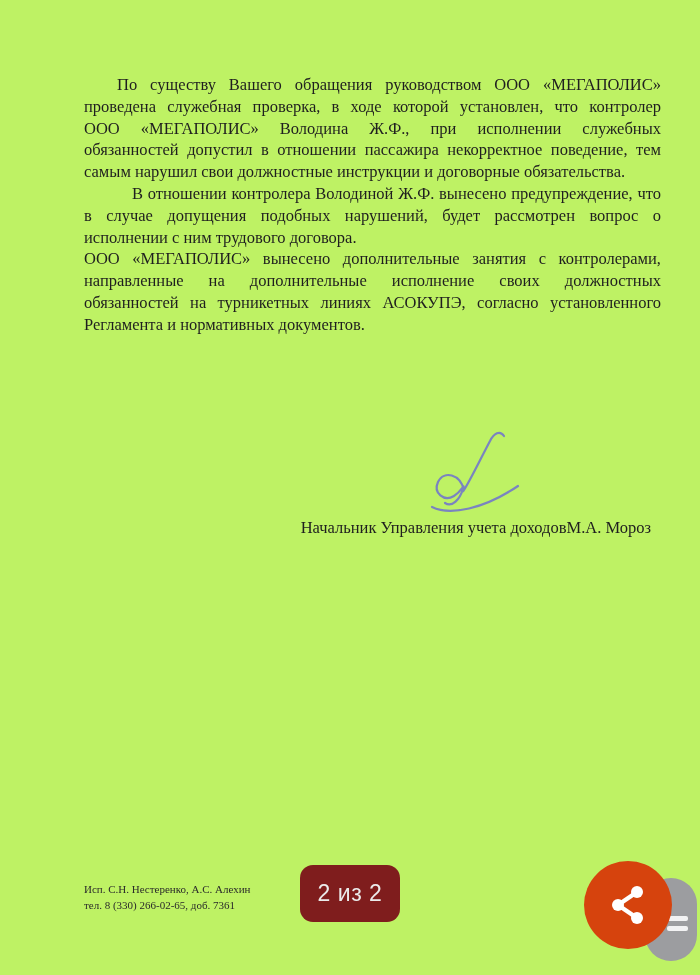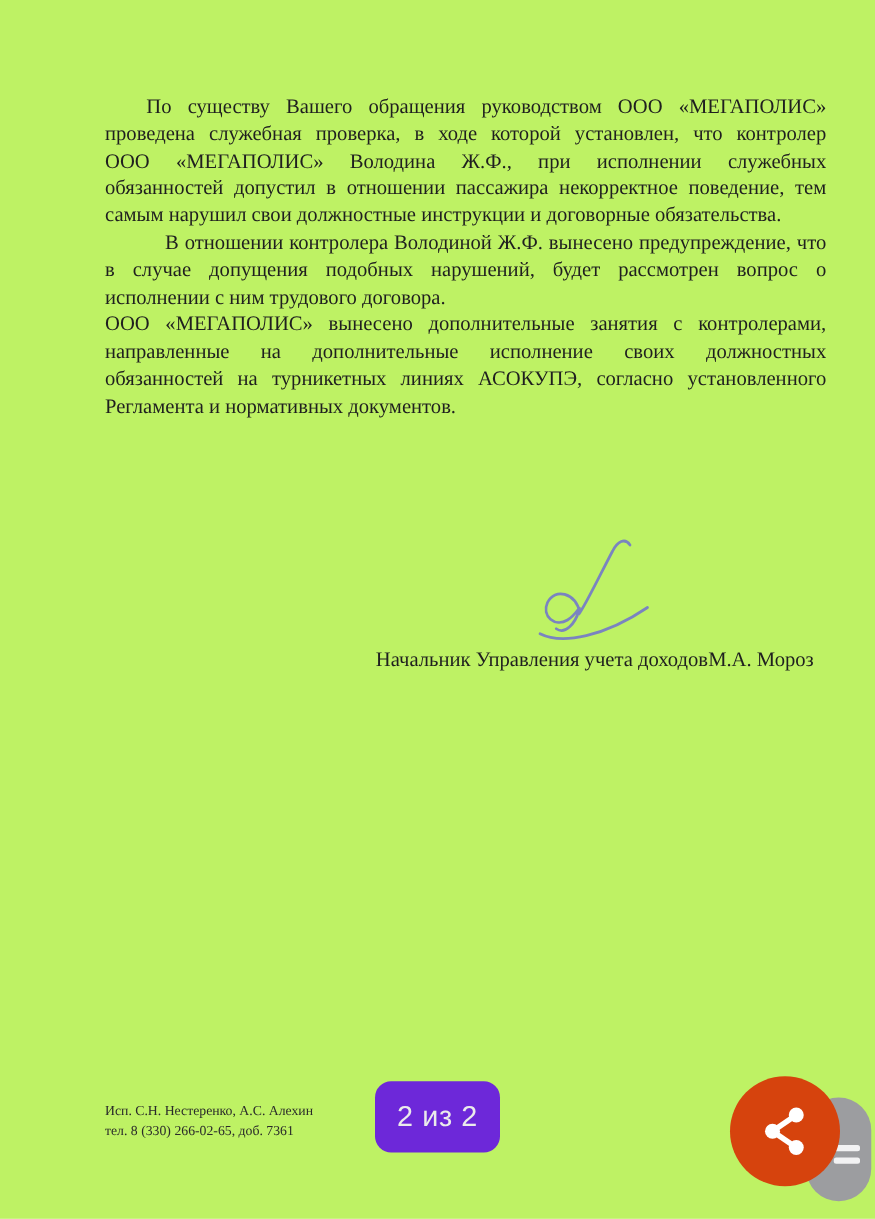--- a/index.html
+++ b/index.html
@@ -29,21 +29,21 @@
 
   
   .footer{
     position:absolute;left:84px;top:882px;
     font-size:11px;line-height:15.5px;color:#2a2a2a;
   }
 
   
   .page-pill{
     position:absolute;left:300px;top:865px;width:100px;height:57px;
-    background:#6d28d9;border-radius:13px;
+    background:#7f1d1d;border-radius:13px;
     display:flex;align-items:center;justify-content:center;
     font-family:"Liberation Sans","DejaVu Sans",sans-serif;
     font-size:23px;color:#ebebeb;letter-spacing:0.5px;z-index:4;
   }
 
   
   .side-handle{
     position:absolute;left:645px;top:878px;width:52px;height:83px;
     background:#9c9da0;border-radius:26px;z-index:2;
   }

